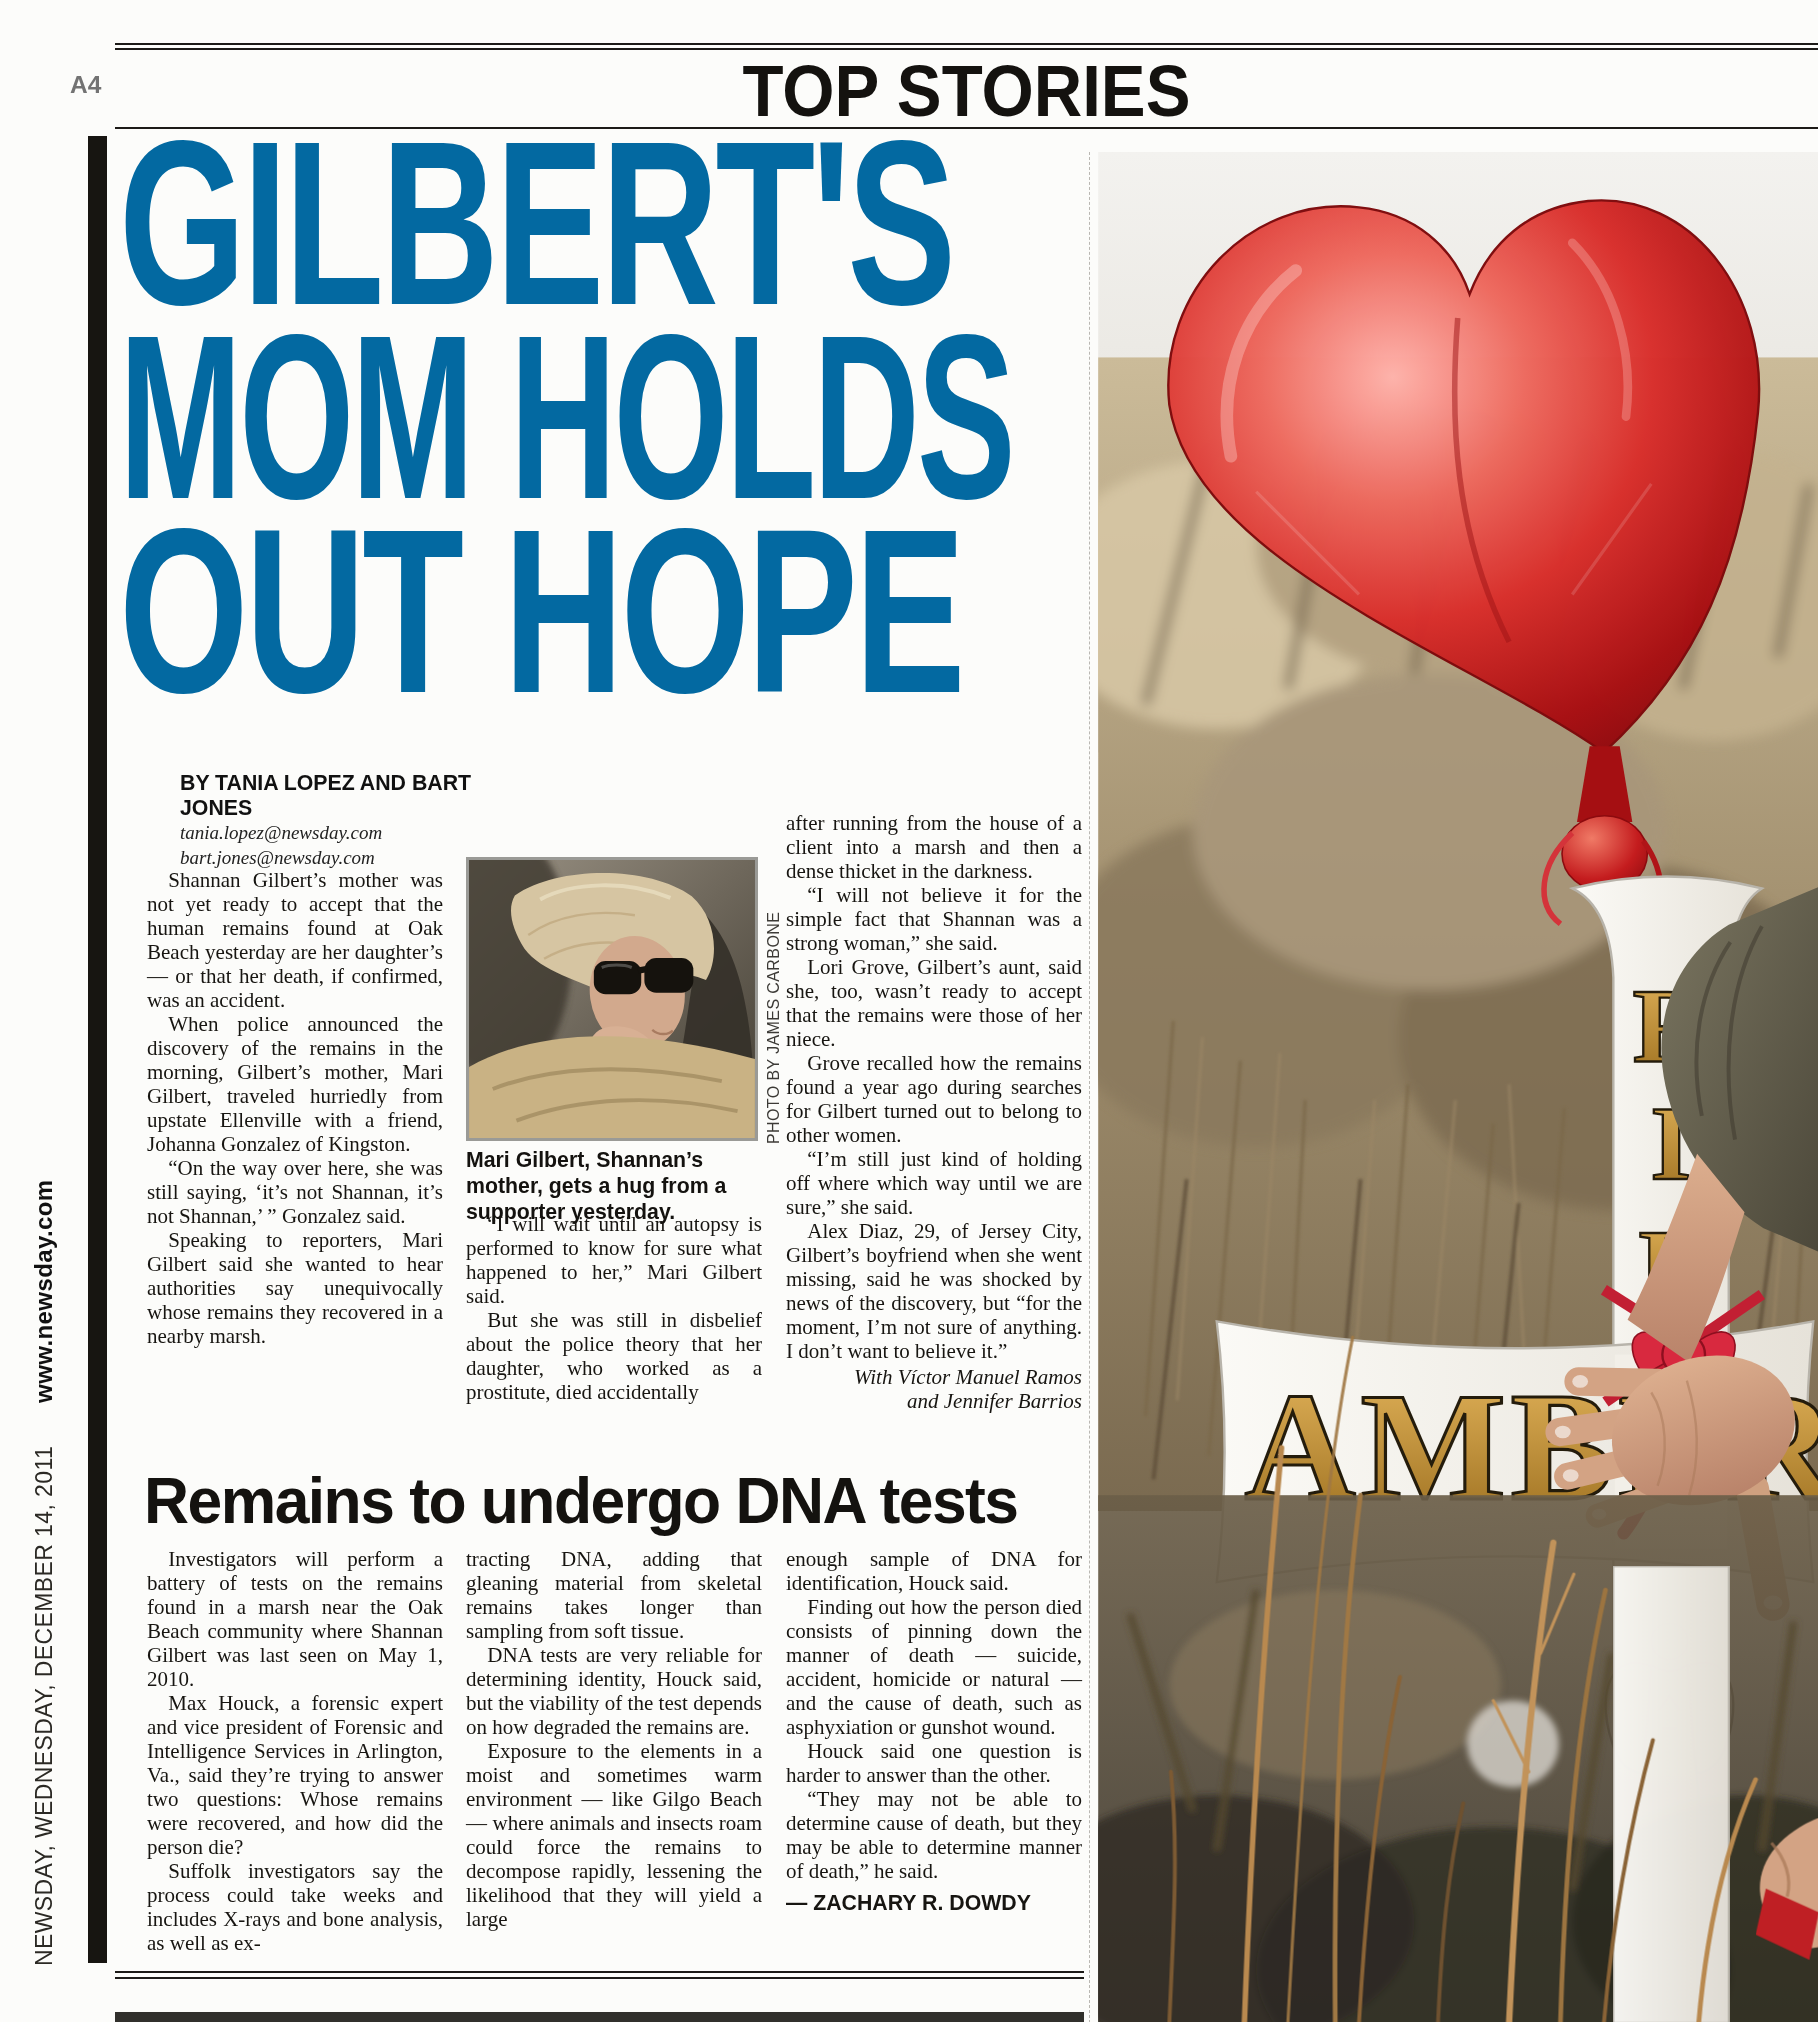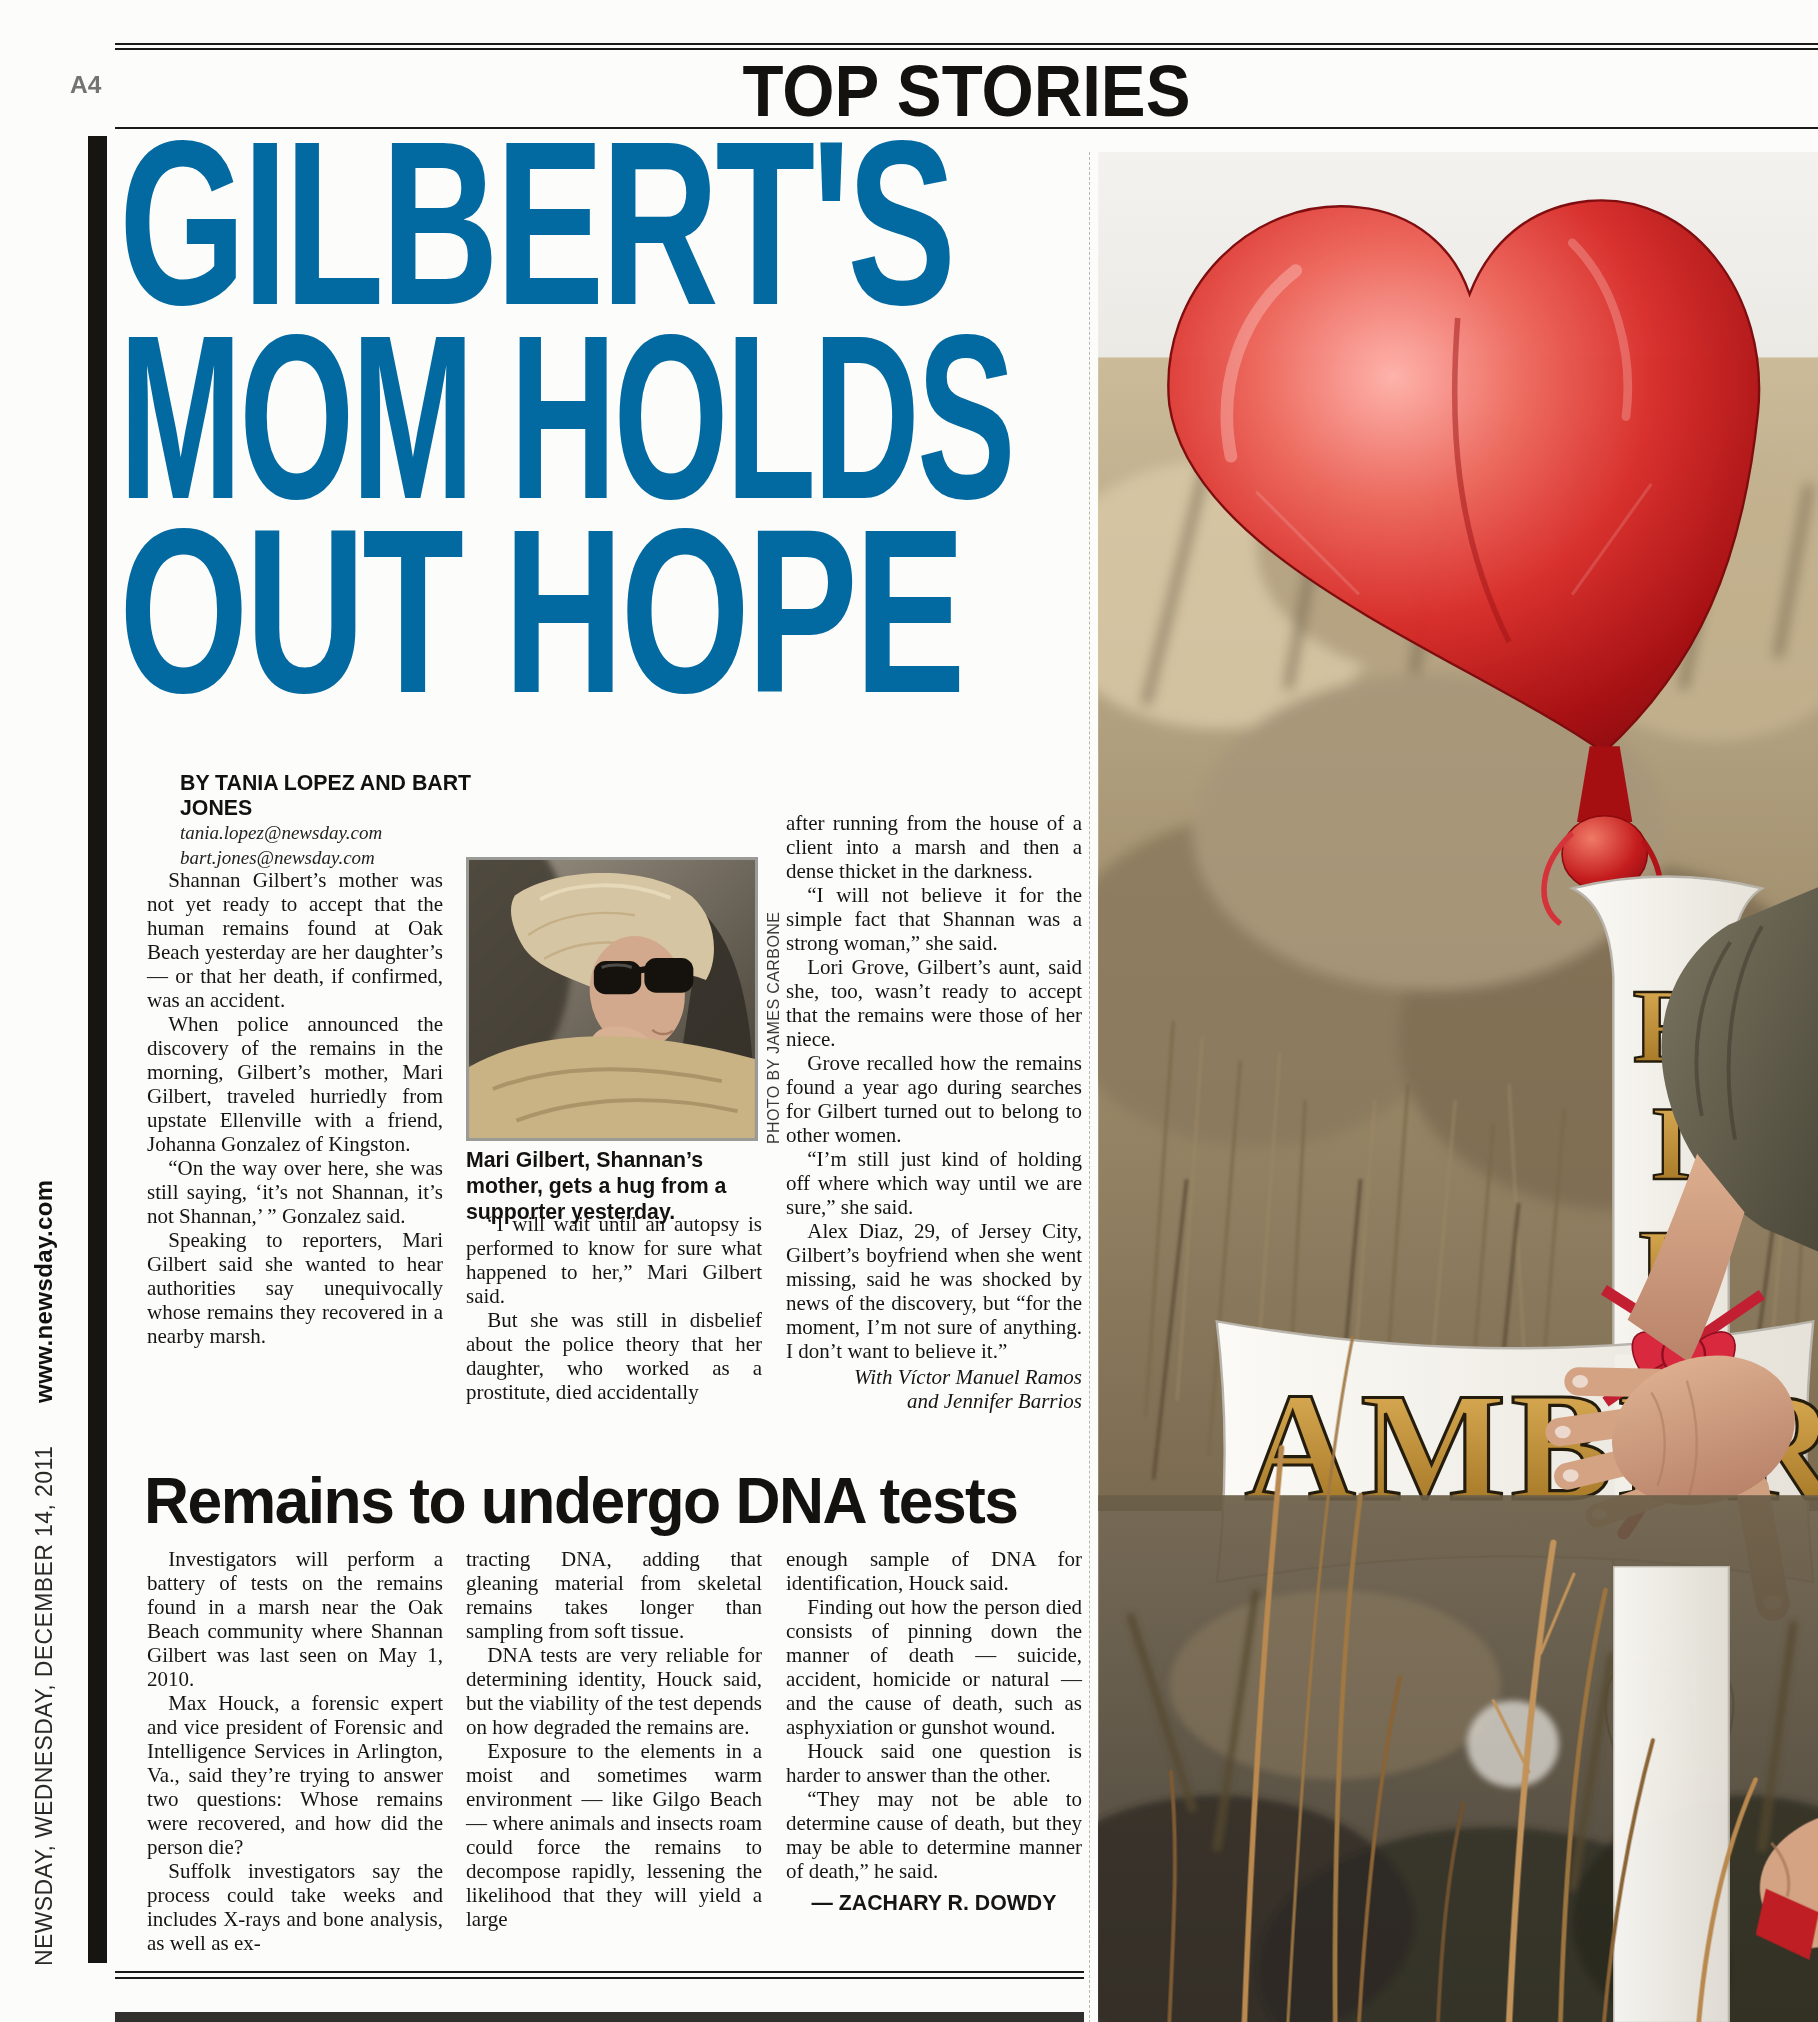--- a/index.html
+++ b/index.html
@@ -29,21 +29,21 @@
   .headline div:nth-child(3){transform:scaleX(.715);}
   .byline-block{position:absolute;left:147px;top:771px;width:300px;margin-left:33px;}
   .byline{font-family:"Liberation Sans",sans-serif;font-weight:bold;font-size:21.3px;color:#111;}
   .emails div{font-style:italic;font-size:19px;line-height:24.5px;color:#222;}
   
   .col{position:absolute;width:296px;font-size:21px;line-height:24px;text-align:justify;}
   .col p{margin:0;text-indent:21.3px;}
   .col.cont p:first-child{text-indent:0;}
   .tagline{margin-top:1.6px;}
   .tagline div{text-align:right;font-style:italic;font-size:21px;line-height:24.5px;}
-  .endline{text-align:center;font-family:"Liberation Sans",sans-serif;font-weight:bold;
+  .endline{text-align:left;font-family:"Liberation Sans",sans-serif;font-weight:bold;
           font-size:21.3px;margin-top:8px;}
   
   .inset{position:absolute;left:466px;top:857px;width:286px;height:278px;
          border:3.2px solid #9a9a96;background:#777;}
   .inset-credit{position:absolute;left:765px;top:1144px;transform:rotate(-90deg);
          transform-origin:0 0;white-space:nowrap;font-family:"Liberation Sans",sans-serif;
          font-size:16px;color:#3c3a36;letter-spacing:0.4px;}
   .caption{position:absolute;left:466px;top:1147px;width:294px;
          font-family:"Liberation Sans",sans-serif;font-weight:bold;font-size:21.3px;
          line-height:26px;color:#14120f;}

